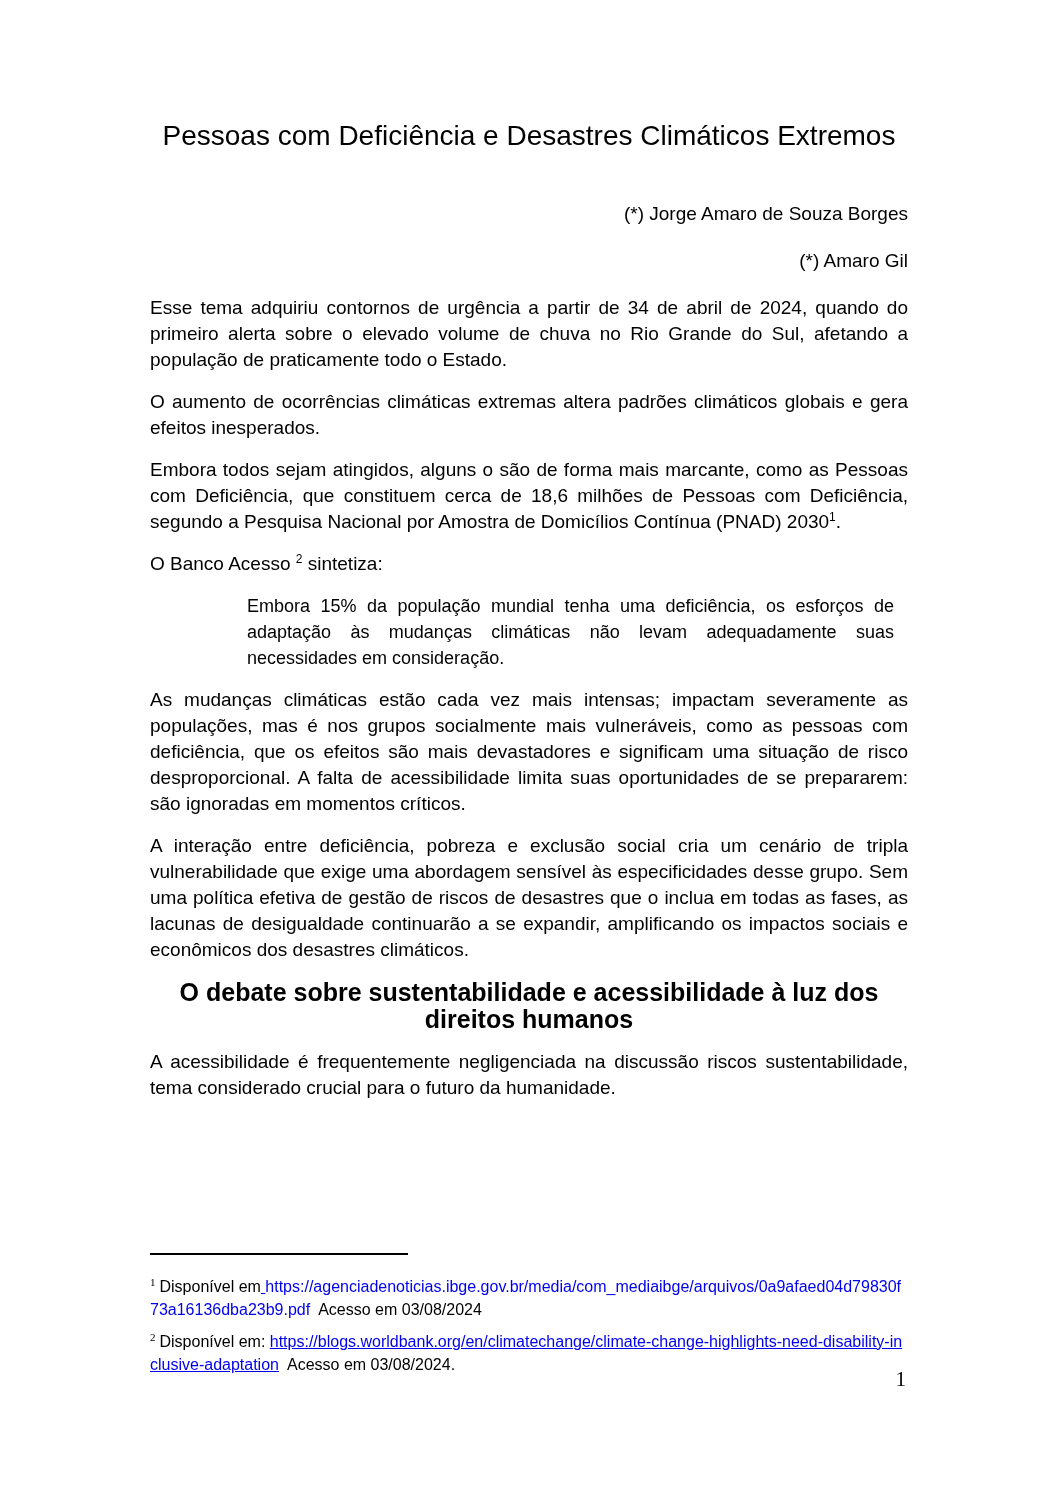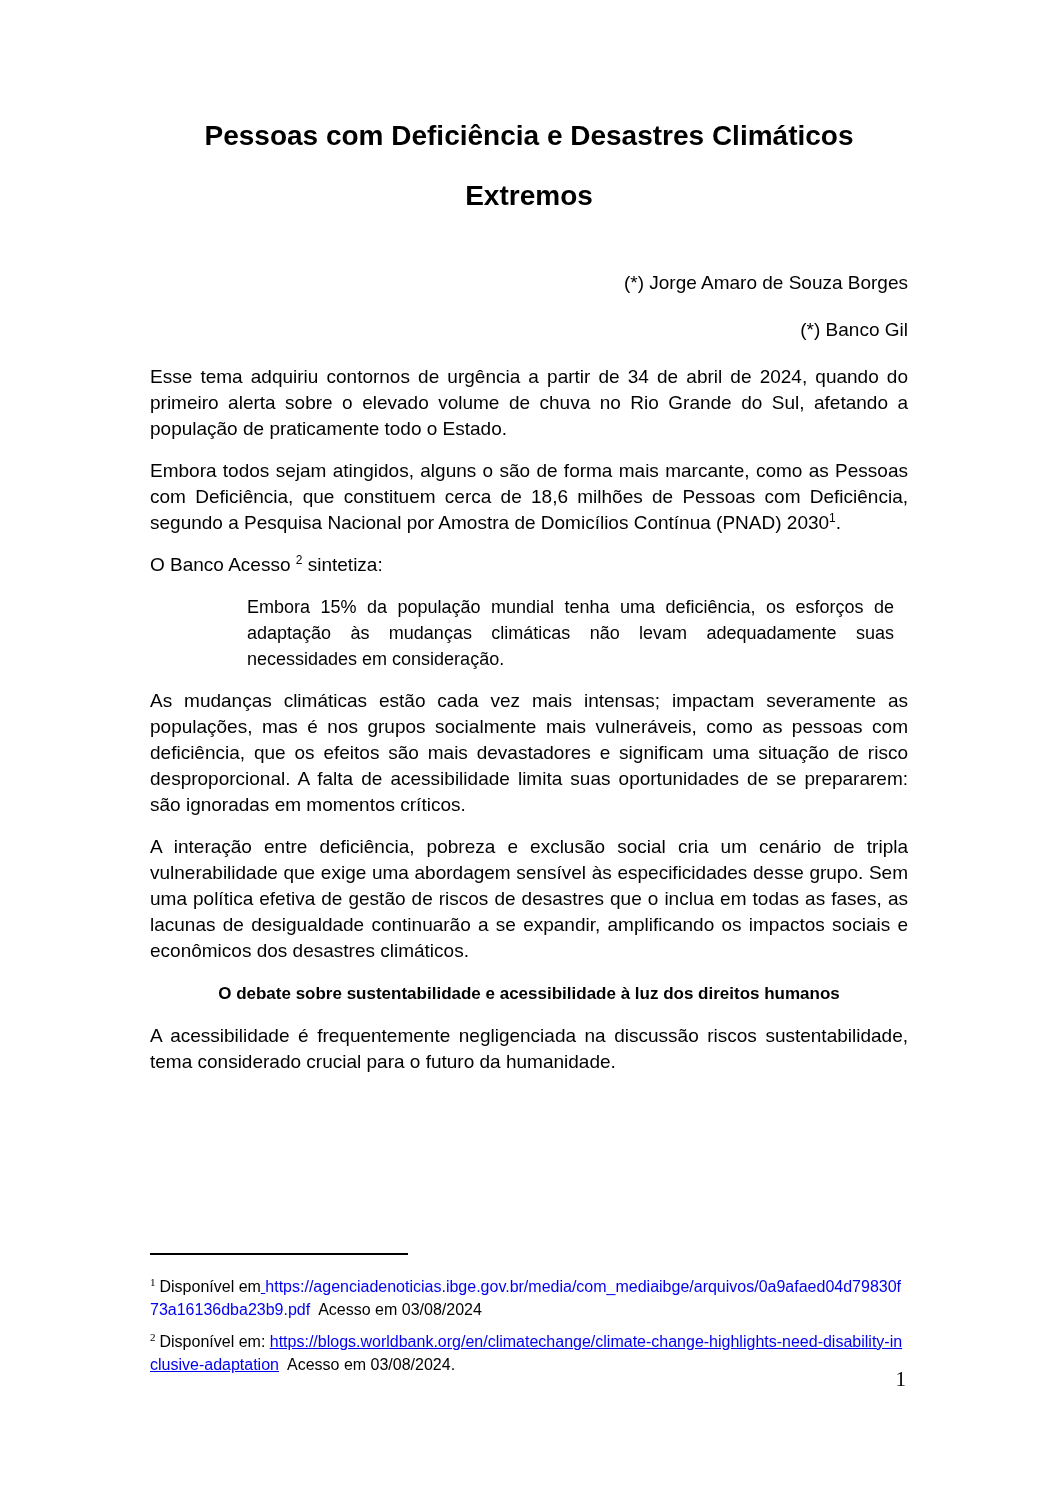--- a/index.html
+++ b/index.html
@@ -12,46 +12,46 @@
     background: #ffffff;
     color: #000000;
     font-family: "Liberation Sans", "DejaVu Sans", sans-serif;
     overflow: hidden;
   }
   .content {
     padding: 106px 150px 0 150px;
   }
   .title {
     font-size: 28px;
-    font-weight: bold;
+    font-weight: normal;
     line-height: 60px;
     text-align: center;
     margin: 0 -8px;
   }
-  .authors { margin-top: 44px; }
+  .authors { margin-top: 35px; }
   .author {
     font-size: 19px;
     line-height: 26px;
     text-align: right;
     margin: 0 0 21px 0;
   }
   .para {
     font-size: 19px;
     line-height: 26px;
     text-align: justify;
     margin: 0 0 16px 0;
   }
   .quote {
     font-size: 18px;
     line-height: 26px;
     text-align: justify;
     margin: 0 14px 16px 97px;
   }
   .heading {
-    font-size: 17px;
+    font-size: 25px;
     font-weight: bold;
     line-height: 27px;
     text-align: center;
     margin: 0 0 16px 0;
   }
   sup.body-sup {
     font-size: 12px;
     line-height: 0;
     vertical-align: super;
   }
@@ -100,25 +100,26 @@
 </head>
 <body>
 
 <div class="page">
   <div class="content">
 
     <h1 class="title">Pessoas com Deficiência e Desastres Climáticos Extremos</h1>
 
     <div class="authors">
       <p class="author">(*) Jorge Amaro de Souza Borges</p>
-      <p class="author">(*) Banco Gil</p>
+      <p class="author">(*) Amaro Gil</p>
     </div>
 
     <p class="para">Esse tema adquiriu contornos de urgência a partir de 34 de abril de 2024, quando do primeiro alerta sobre o elevado volume de chuva no Rio Grande do Sul, afetando a população de praticamente todo o Estado.</p>
 
+    <p class="para">O aumento de ocorrências climáticas extremas altera padrões climáticos globais e gera efeitos inesperados.</p>
 
     <p class="para"><span>Embora todos sejam atingidos, alguns o são de forma mais marcante, como as Pessoas com Deficiência, que constituem cerca de 18,6 milhões de Pessoas com Deficiência, segundo a Pesquisa Nacional por Amostra de Domicílios Contínua (PNAD) 2030</span><sup class="body-sup">1</sup><span>.</span></p>
 
     <p class="para"><span>O Banco Acesso </span><sup class="body-sup">2</sup><span> sintetiza:</span></p>
 
     <div class="quote">Embora 15% da população mundial tenha uma deficiência, os esforços de adaptação às mudanças climáticas não levam adequadamente suas necessidades em consideração.</div>
 
     <p class="para">As mudanças climáticas estão cada vez mais intensas; impactam severamente as populações, mas é nos grupos socialmente mais vulneráveis, como as pessoas com deficiência, que os efeitos são mais devastadores e significam uma situação de risco desproporcional. A falta de acessibilidade limita suas oportunidades de se prepararem: são ignoradas em momentos críticos.</p>
 
     <p class="para">A interação entre deficiência, pobreza e exclusão social cria um cenário de tripla vulnerabilidade que exige uma abordagem sensível às especificidades desse grupo. Sem uma política efetiva de gestão de riscos de desastres que o inclua em todas as fases, as lacunas de desigualdade continuarão a se expandir, amplificando os impactos sociais e econômicos dos desastres climáticos.</p>

